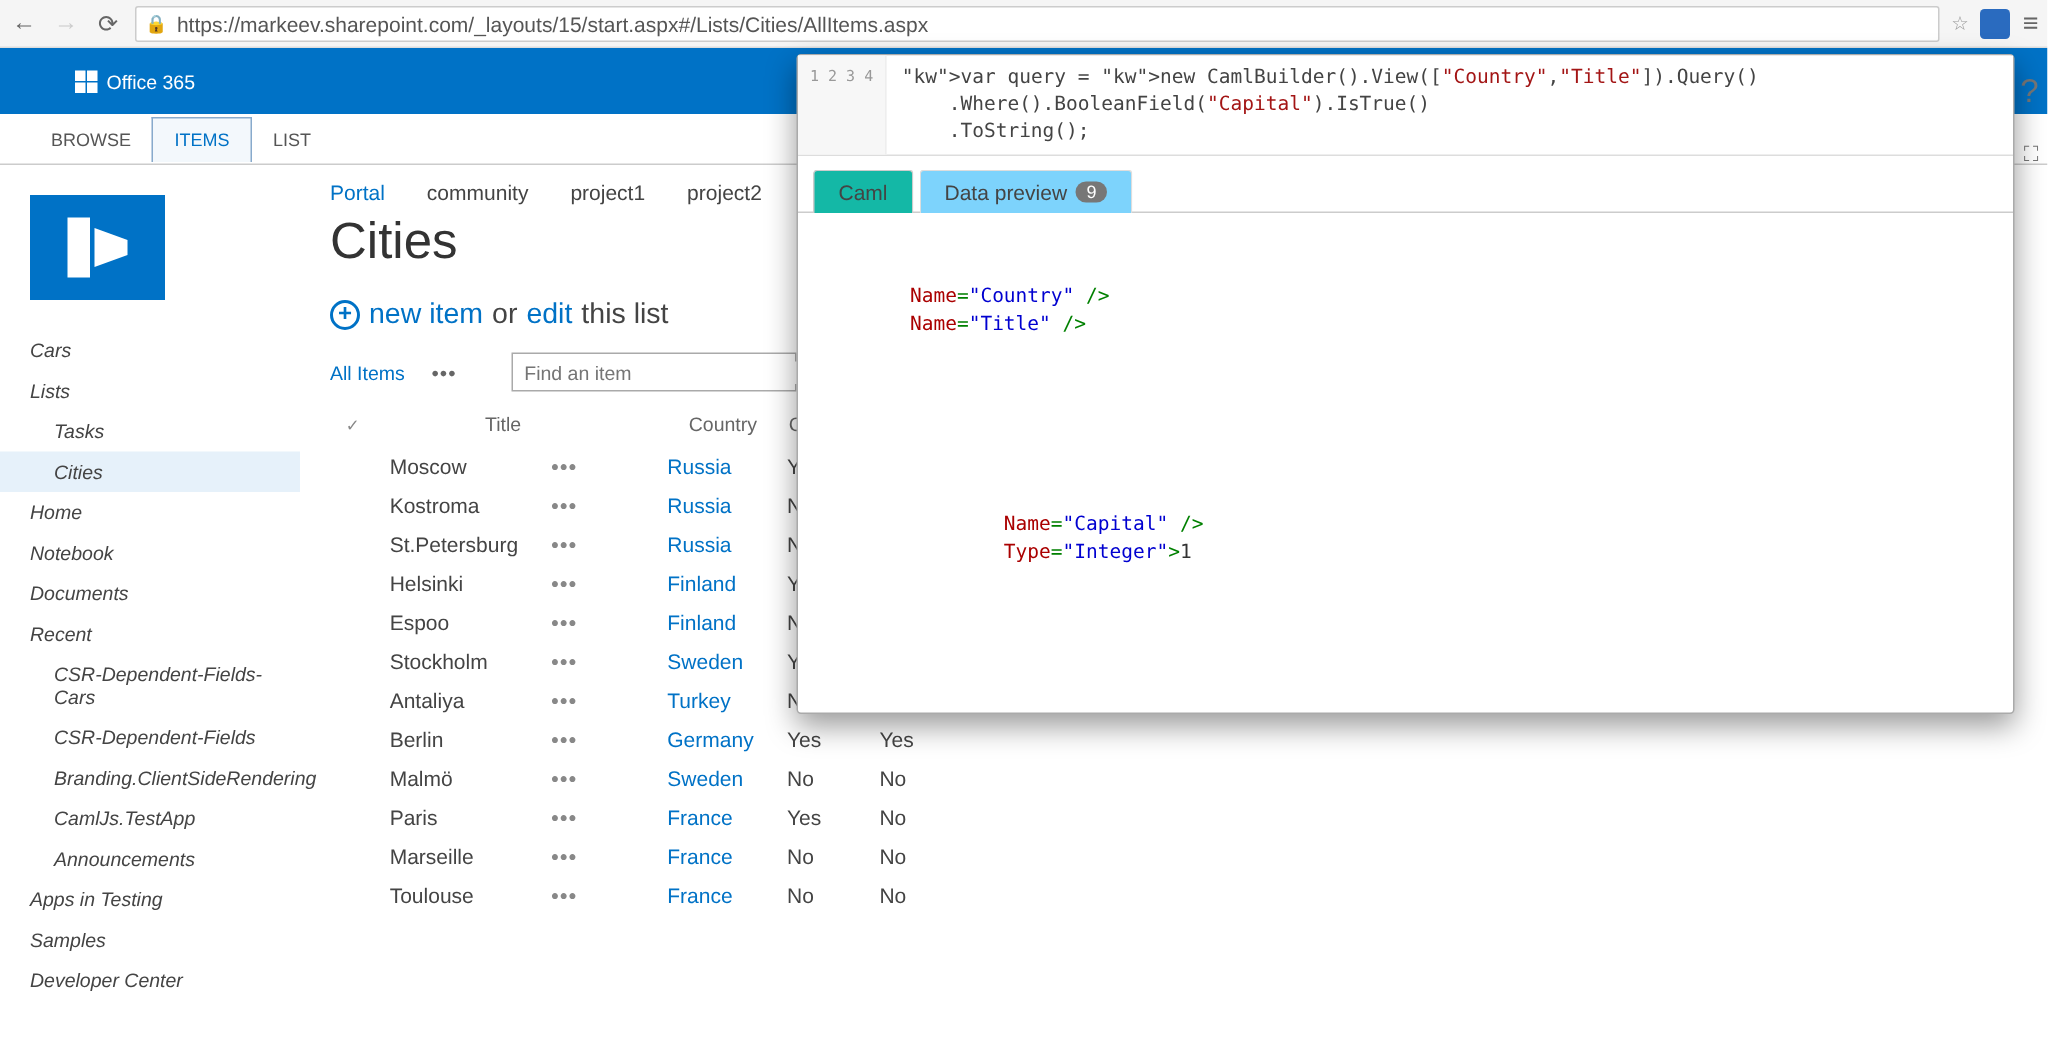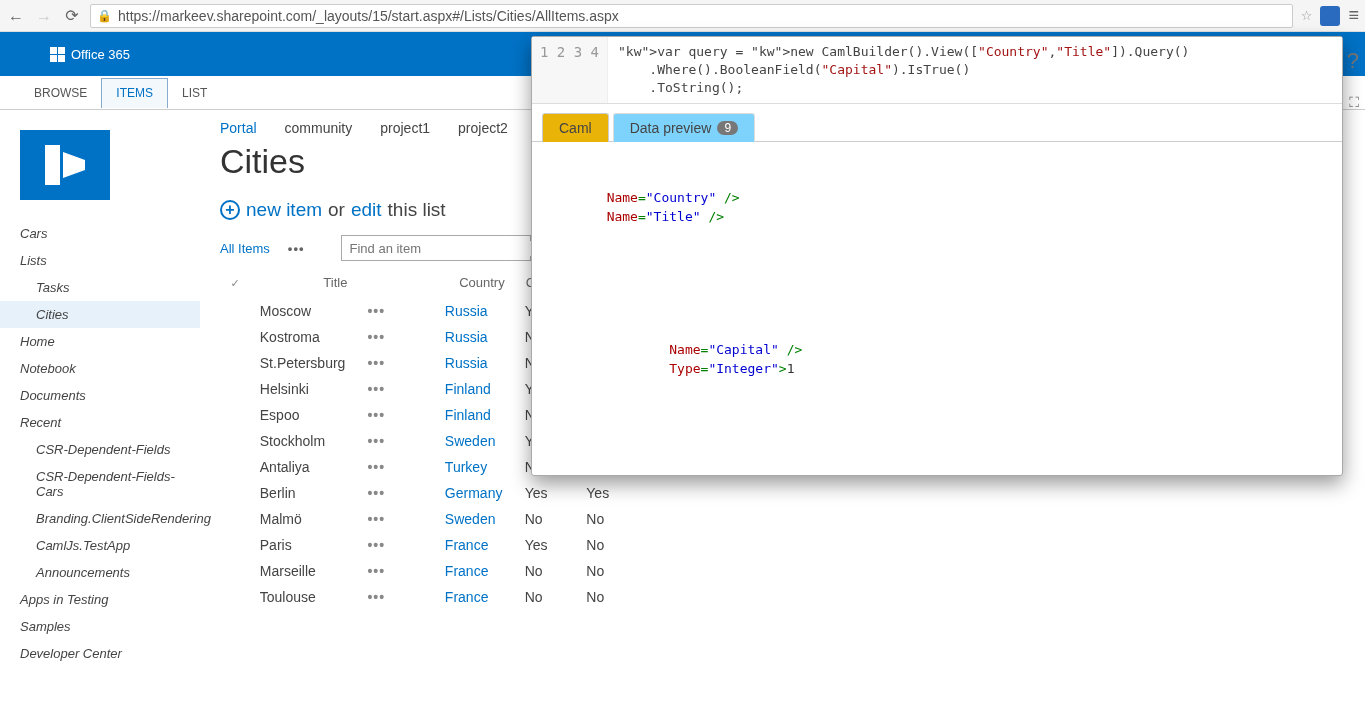--- a/index.html
+++ b/index.html
@@ -58,26 +58,26 @@
 table.list th.chk::before { content: "✓"; color: #888; font-size: 11px;}
 table.list td { padding: 5px 10px; font-size: 14px; color: #444; }
 table.list td.country a { color: #0072c6; text-decoration: none; margin-left: 39px; }
 table.list td.ell { color: #888; font-weight: bold; letter-spacing: 1px; }
 
 
 .popup { position: absolute; top: 36px; right: 22px; width: 812px; background: #fff; border: 1px solid #aaa; border-radius: 3px; box-shadow: 0 8px 20px rgba(0,0,0,0.4); }
 .help-q { position: absolute; top: 48px; right: 6px; font-size: 22px; color: #777; }
 .expand-ico { position: absolute; top: 94px; right: 6px; font-size: 14px; color: #777; }
 .code-pane { background: #fff; display: flex; border-bottom: 1px solid #ddd; }
-.gutter { background: #f7f7f7; color: #999; text-align: right; padding: 6px 8px; font-family: Consolas, monospace; font-size: 14px; line-height: 18px; border-right: 1px solid #eee; }
+.gutter { background: #f7f7f7; color: #999; text-align: right; padding: 6px 8px; font-family: Consolas, monospace; font-size: 10px; line-height: 18px; border-right: 1px solid #eee; }
 .code { padding: 6px 10px; font-family: Consolas, monospace; font-size: 13px; line-height: 18px; white-space: pre; flex:1;}
 .str { color: #a31515; }
 
 .result-tabs { display: flex; border-bottom: 1px solid #ccc; padding: 8px 10px 0; gap: 4px; }
-.rtab { padding: 6px 16px; border: 1px solid #ccc; border-bottom: none; border-radius: 3px 3px 0 0; background: #eab308; font-size: 14px; position: relative; top: 1px; display:flex; align-items:center; gap:6px;}
+.rtab { padding: 6px 16px; border: 1px solid #ccc; border-bottom: none; border-radius: 3px 3px 0 0; background: #14b8a6; font-size: 14px; position: relative; top: 1px; display:flex; align-items:center; gap:6px;}
 .rtab.inactive { background: #7dd3fc; border-color: #ddd; }
 .badge { background: #777; color: #fff; border-radius: 8px; padding: 0 7px; font-size: 12px; }
 
 .caml { padding: 8px 12px 40px; font-family: Consolas, monospace; font-size: 13px; line-height: 19px; white-space: pre; }
 .tag { color: #008000; }
 .attn { color: #a00; }
 .attv { color: #0000d0; }
 .txt { color: #333; }
 </style>
 </head>
@@ -123,22 +123,22 @@
     </div>
     <ul class="nav-list" id="sidenav">
         <li class="nav-item">Cars</li>
         <li class="nav-item">Lists</li>
         <li class="nav-item sub">Tasks</li>
         <li class="nav-item sub selected">Cities</li>
         <li class="nav-item">Home</li>
         <li class="nav-item">Notebook</li>
         <li class="nav-item">Documents</li>
         <li class="nav-item">Recent</li>
+        <li class="nav-item sub">CSR-Dependent-Fields-Cars</li>
         <li class="nav-item sub">CSR-Dependent-Fields</li>
-        <li class="nav-item sub">CSR-Dependent-Fields-Cars</li>
         <li class="nav-item sub">Branding.ClientSideRendering</li>
         <li class="nav-item sub">CamlJs.TestApp</li>
         <li class="nav-item sub">Announcements</li>
         <li class="nav-item">Apps in Testing</li>
         <li class="nav-item">Samples</li>
         <li class="nav-item">Developer Center</li>
       </ul>
   </div>
 
   <div class="content">

